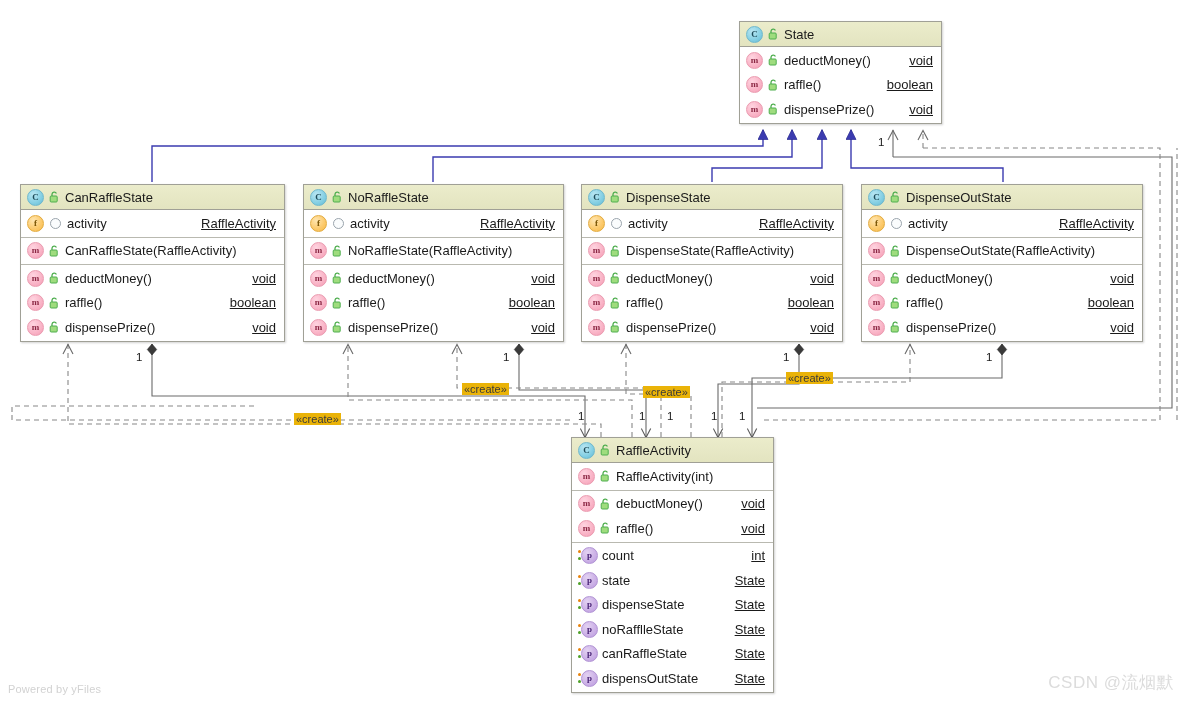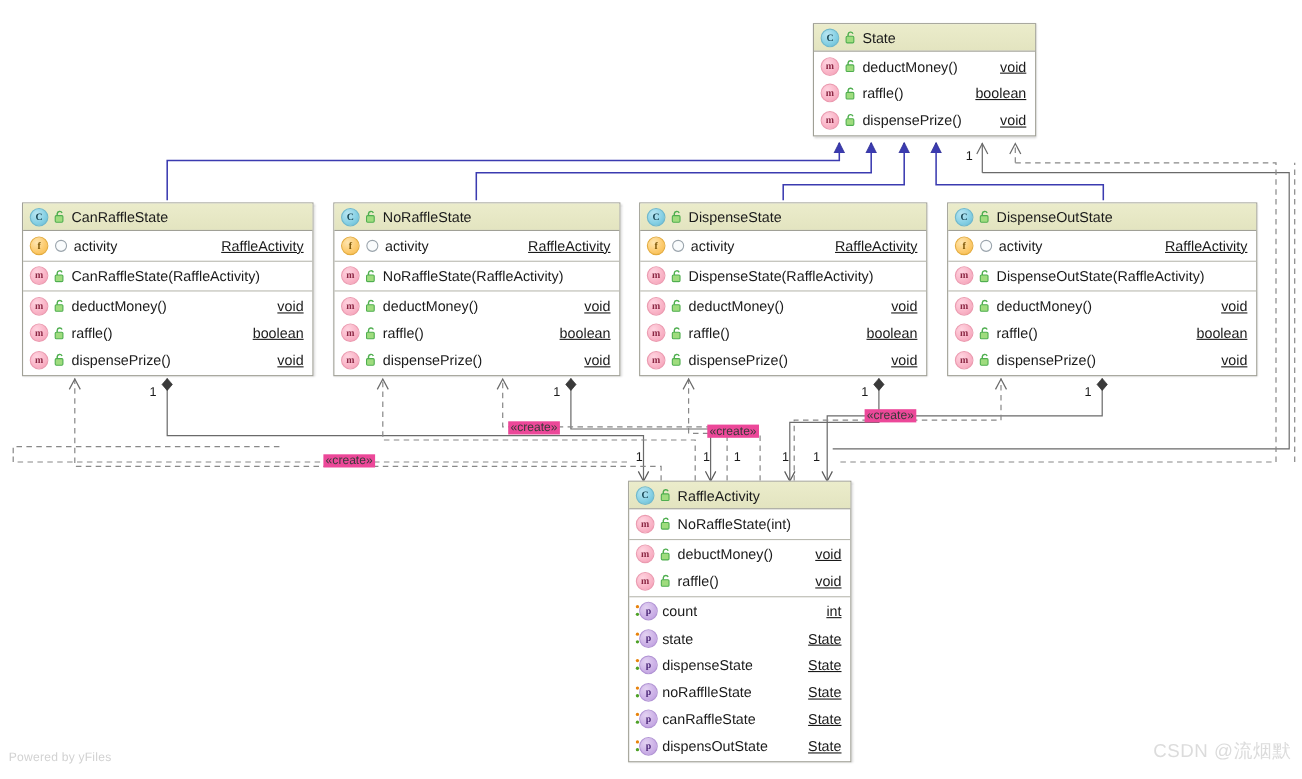--- a/index.html
+++ b/index.html
@@ -113,21 +113,21 @@
     width: 9px; height: 9px; border-radius: 50%;
     border: 1.5px solid #9aa4ac; background: #fafcfd;
     margin-right: 6px; margin-left: 2px;
   }
 
   
   .edge-label {
     position: absolute;
     font-size: 11px;
     color: #3a3a3a;
-    background: #ec4899;
+    background: #eab308;
     padding: 0 2px;
     white-space: nowrap;
     z-index: 4;
     font-family: "Liberation Sans", sans-serif;
   }
   .mult {
     position: absolute;
     font-size: 11.5px;
     color: #1a1a1a;
     background: transparent;
@@ -511,21 +511,21 @@
           </svg></span>
       <span>RaffleActivity</span>
     </div>
     <div class="compartment">
       <div class="row">
         <span class="ico ico-m">m</span>
         <span class="ico ico-lock"><svg viewBox="0 0 11 12" width="11" height="12">
               <path d="M3 5V3.2a2.3 2.3 0 0 1 4.4-.6" fill="none" stroke="#4fae4f" stroke-width="1.3"></path>
               <rect x="1.2" y="5" width="7" height="6" rx="1" fill="#9fdc7e" stroke="#4fae4f" stroke-width="1"></rect>
             </svg></span>
-        <span class="name">NoRaffleState(int)</span>
+        <span class="name">RaffleActivity(int)</span>
       </div>
     </div>
     <div class="compartment">
       <div class="row">
         <span class="ico ico-m">m</span>
         <span class="ico ico-lock"><svg viewBox="0 0 11 12" width="11" height="12">
               <path d="M3 5V3.2a2.3 2.3 0 0 1 4.4-.6" fill="none" stroke="#4fae4f" stroke-width="1.3"></path>
               <rect x="1.2" y="5" width="7" height="6" rx="1" fill="#9fdc7e" stroke="#4fae4f" stroke-width="1"></rect>
             </svg></span>
         <span class="name">debuctMoney()</span>

